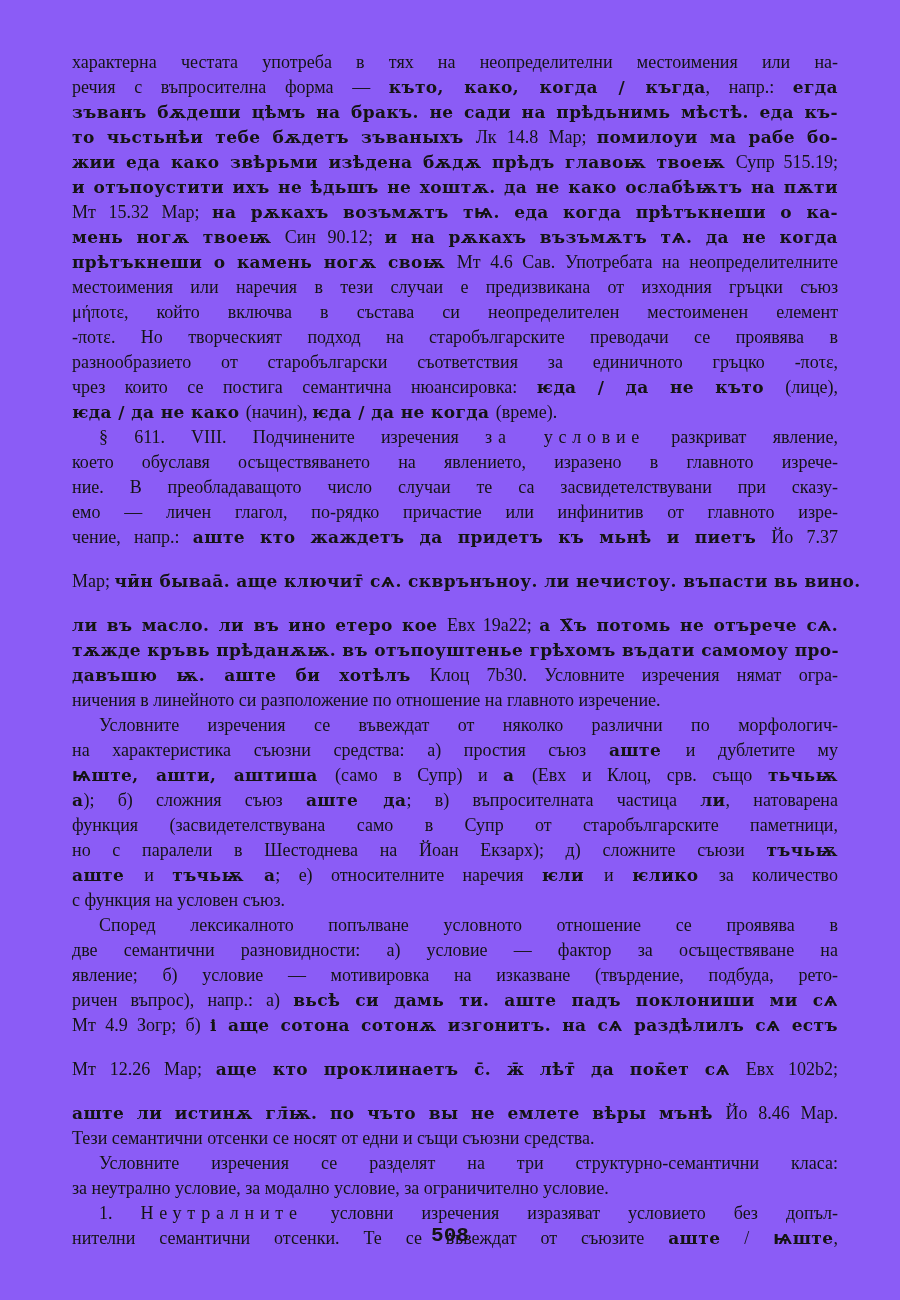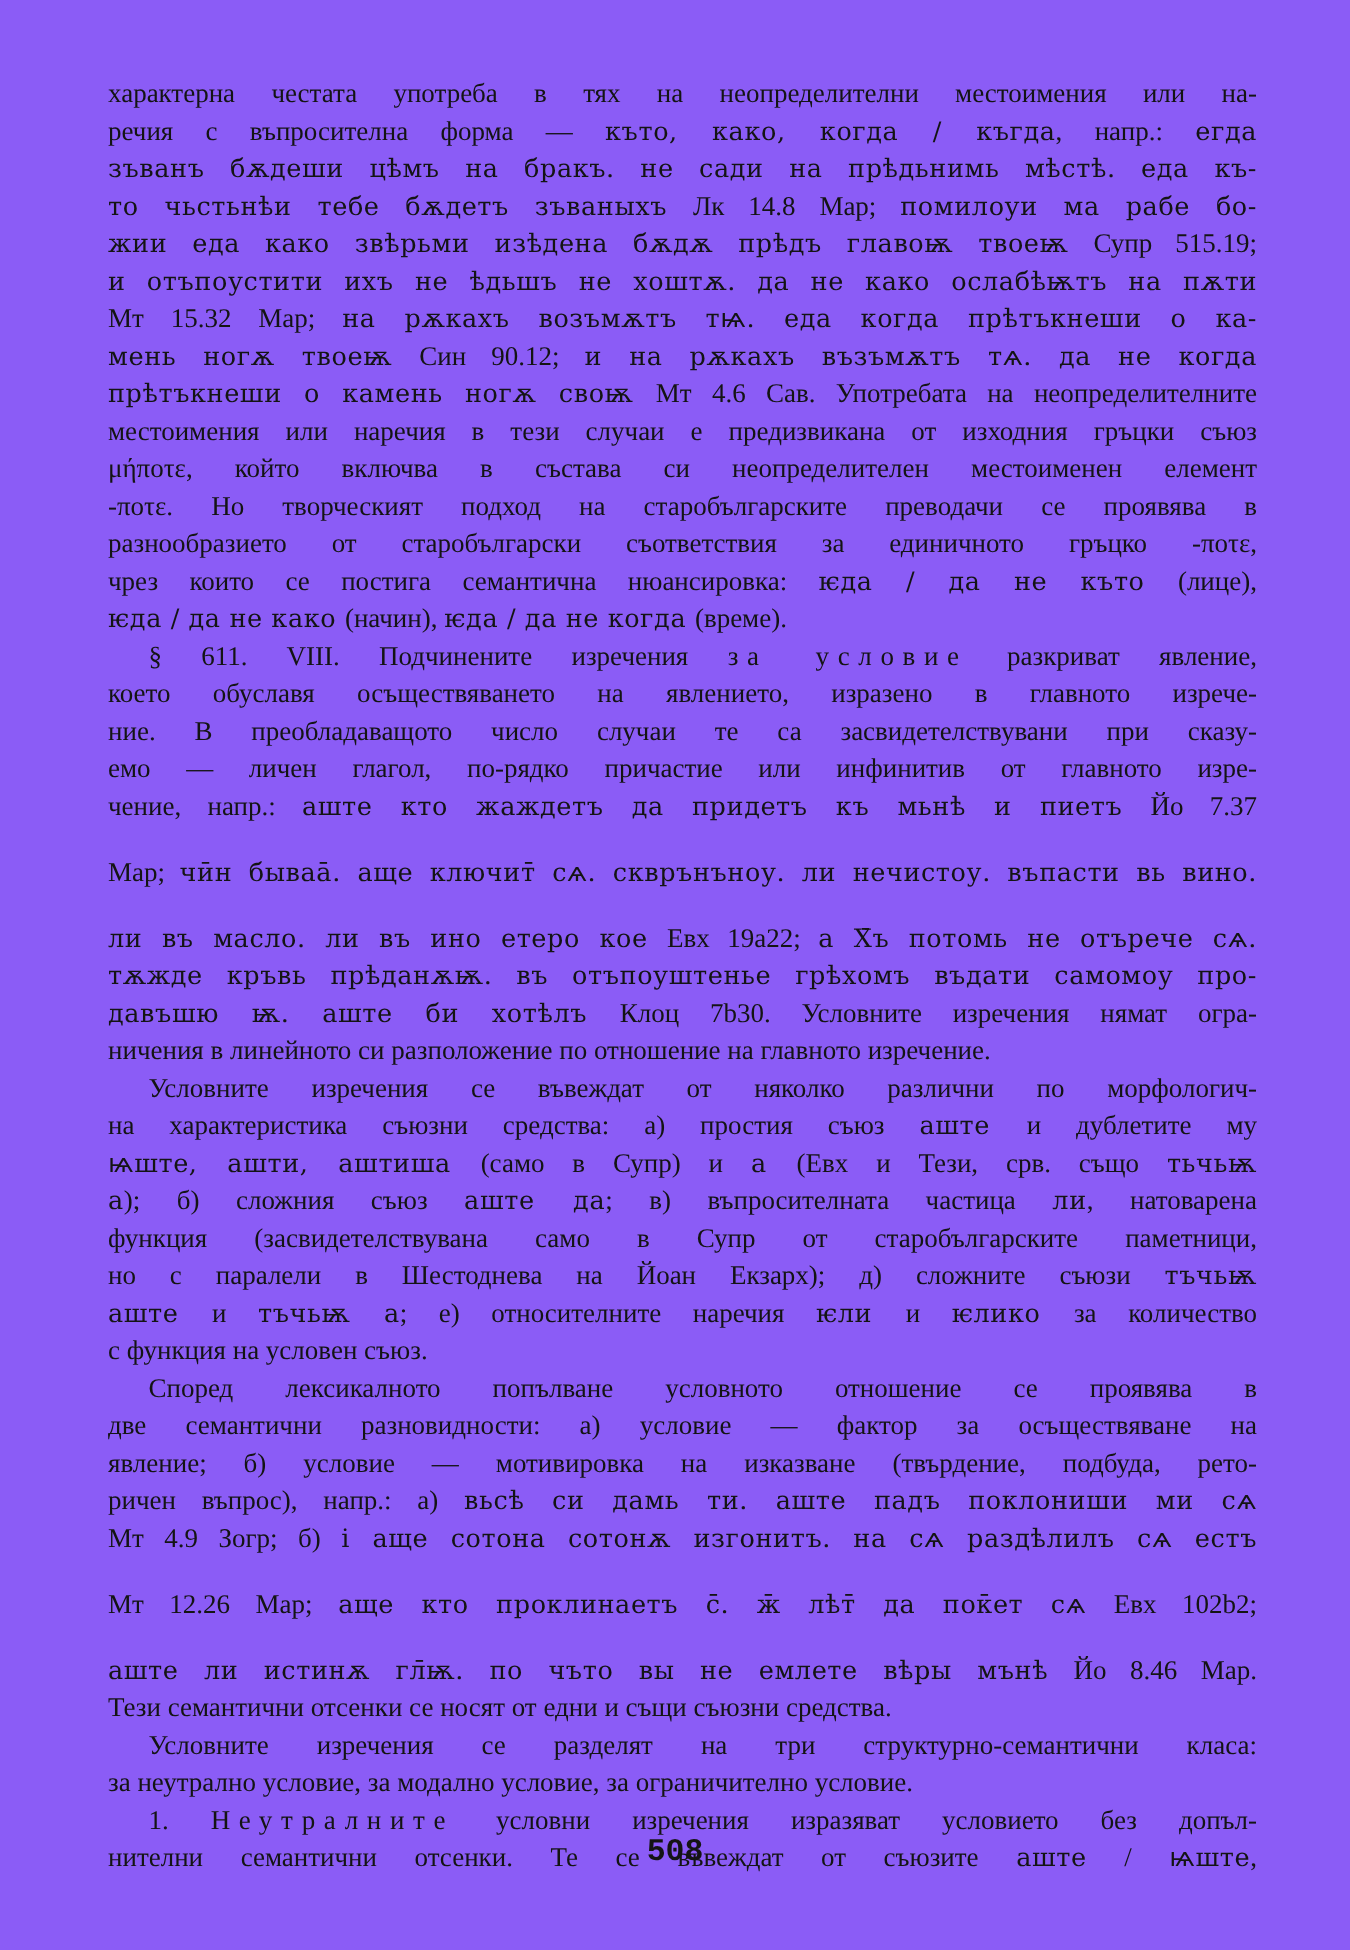--- a/index.html
+++ b/index.html
@@ -37,21 +37,21 @@
     text-indent: 27px;
   }
   .line.gap {
     margin-top: 19px;
   }
   .seg-normal {
     font-family: "Liberation Serif", "DejaVu Serif", serif;
   }
   .seg-ocs {
     font-family: "DejaVu Serif", "DejaVu Sans", serif;
-    font-weight: 400;
+    font-weight: 700;
     font-size: 17px;
     letter-spacing: 0.4px;
   }
   .seg-greek {
     font-family: Liberation Serif, serif;
   }
   .seg-spaced {
     letter-spacing: 0.32em;
     margin-top: 43px;
   }
@@ -91,21 +91,21 @@
       <div class="line"><span class="seg-normal">ние. В преобладаващото число случаи те са засвидетелствувани при сказу-</span></div>
       <div class="line"><span class="seg-normal">емо — личен глагол, по-рядко причастие или инфинитив от главното изре-</span></div>
       <div class="line"><span class="seg-normal">чение, напр.: </span><span class="seg-ocs">аште кто жаждетъ да придетъ къ мьнѣ и пиетъ </span><span class="seg-normal">Йо 7.37</span></div>
       <div class="line gap"><span class="seg-normal">Мар; </span><span class="seg-ocs">чӣн бываа̄. аще ключит̄ сѧ. скврънъноу. ли нечистоу. въпасти вь вино.</span></div>
       <div class="line gap"><span class="seg-ocs">ли въ масло. ли въ ино етеро кое </span><span class="seg-normal">Евх 19а22; </span><span class="seg-ocs">а Х̄ъ потомь не отърече сѧ.</span></div>
       <div class="line"><span class="seg-ocs">тѫжде кръвь прѣданѫѭ. въ отъпоуштенье грѣхомъ въдати самомоу про-</span></div>
       <div class="line"><span class="seg-ocs">давъшю ѭ. аште би хотѣлъ </span><span class="seg-normal">Клоц 7b30. Условните изречения нямат огра-</span></div>
       <div class="line lastline"><span class="seg-normal">ничения в линейното си разположение по отношение на главното изречение.</span></div>
       <div class="line indent"><span class="seg-normal">Условните изречения се въвеждат от няколко различни по морфологич-</span></div>
       <div class="line"><span class="seg-normal">на характеристика съюзни средства: а) простия съюз </span><span class="seg-ocs">аште </span><span class="seg-normal">и дублетите му</span></div>
-      <div class="line"><span class="seg-ocs">ѩште, ашти, аштиша </span><span class="seg-normal">(само в Супр) и </span><span class="seg-ocs">а </span><span class="seg-normal">(Евх и Тези, срв. също </span><span class="seg-ocs">тьчьѭ</span></div>
+      <div class="line"><span class="seg-ocs">ѩште, ашти, аштиша </span><span class="seg-normal">(само в Супр) и </span><span class="seg-ocs">а </span><span class="seg-normal">(Евх и Клоц, срв. също </span><span class="seg-ocs">тьчьѭ</span></div>
       <div class="line"><span class="seg-ocs">а</span><span class="seg-normal">); б) сложния съюз </span><span class="seg-ocs">аште да</span><span class="seg-normal">; в) въпросителната частица </span><span class="seg-ocs">ли</span><span class="seg-normal">, натоварена</span></div>
       <div class="line"><span class="seg-normal">функция (засвидетелствувана само в Супр от старобългарските паметници,</span></div>
       <div class="line"><span class="seg-normal">но с паралели в Шестоднева на Йоан Екзарх); д) сложните съюзи </span><span class="seg-ocs">тъчьѭ</span></div>
       <div class="line"><span class="seg-ocs">аште </span><span class="seg-normal">и </span><span class="seg-ocs">тъчьѭ а</span><span class="seg-normal">; е) относителните наречия </span><span class="seg-ocs">ѥли </span><span class="seg-normal">и </span><span class="seg-ocs">ѥлико </span><span class="seg-normal">за количество</span></div>
       <div class="line lastline"><span class="seg-normal">с функция на условен съюз.</span></div>
       <div class="line indent"><span class="seg-normal">Според лексикалното попълване условното отношение се проявява в</span></div>
       <div class="line"><span class="seg-normal">две семантични разновидности: а) условие — фактор за осъществяване на</span></div>
       <div class="line"><span class="seg-normal">явление; б) условие — мотивировка на изказване (твърдение, подбуда, рето-</span></div>
       <div class="line"><span class="seg-normal">ричен въпрос), напр.: а) </span><span class="seg-ocs">вьсѣ си дамь ти. аште падъ поклониши ми сѧ</span></div>
       <div class="line"><span class="seg-normal">Мт 4.9 Зогр; б) </span><span class="seg-ocs">і аще сотона сотонѫ изгонитъ. на сѧ раздѣлилъ сѧ естъ</span></div>

